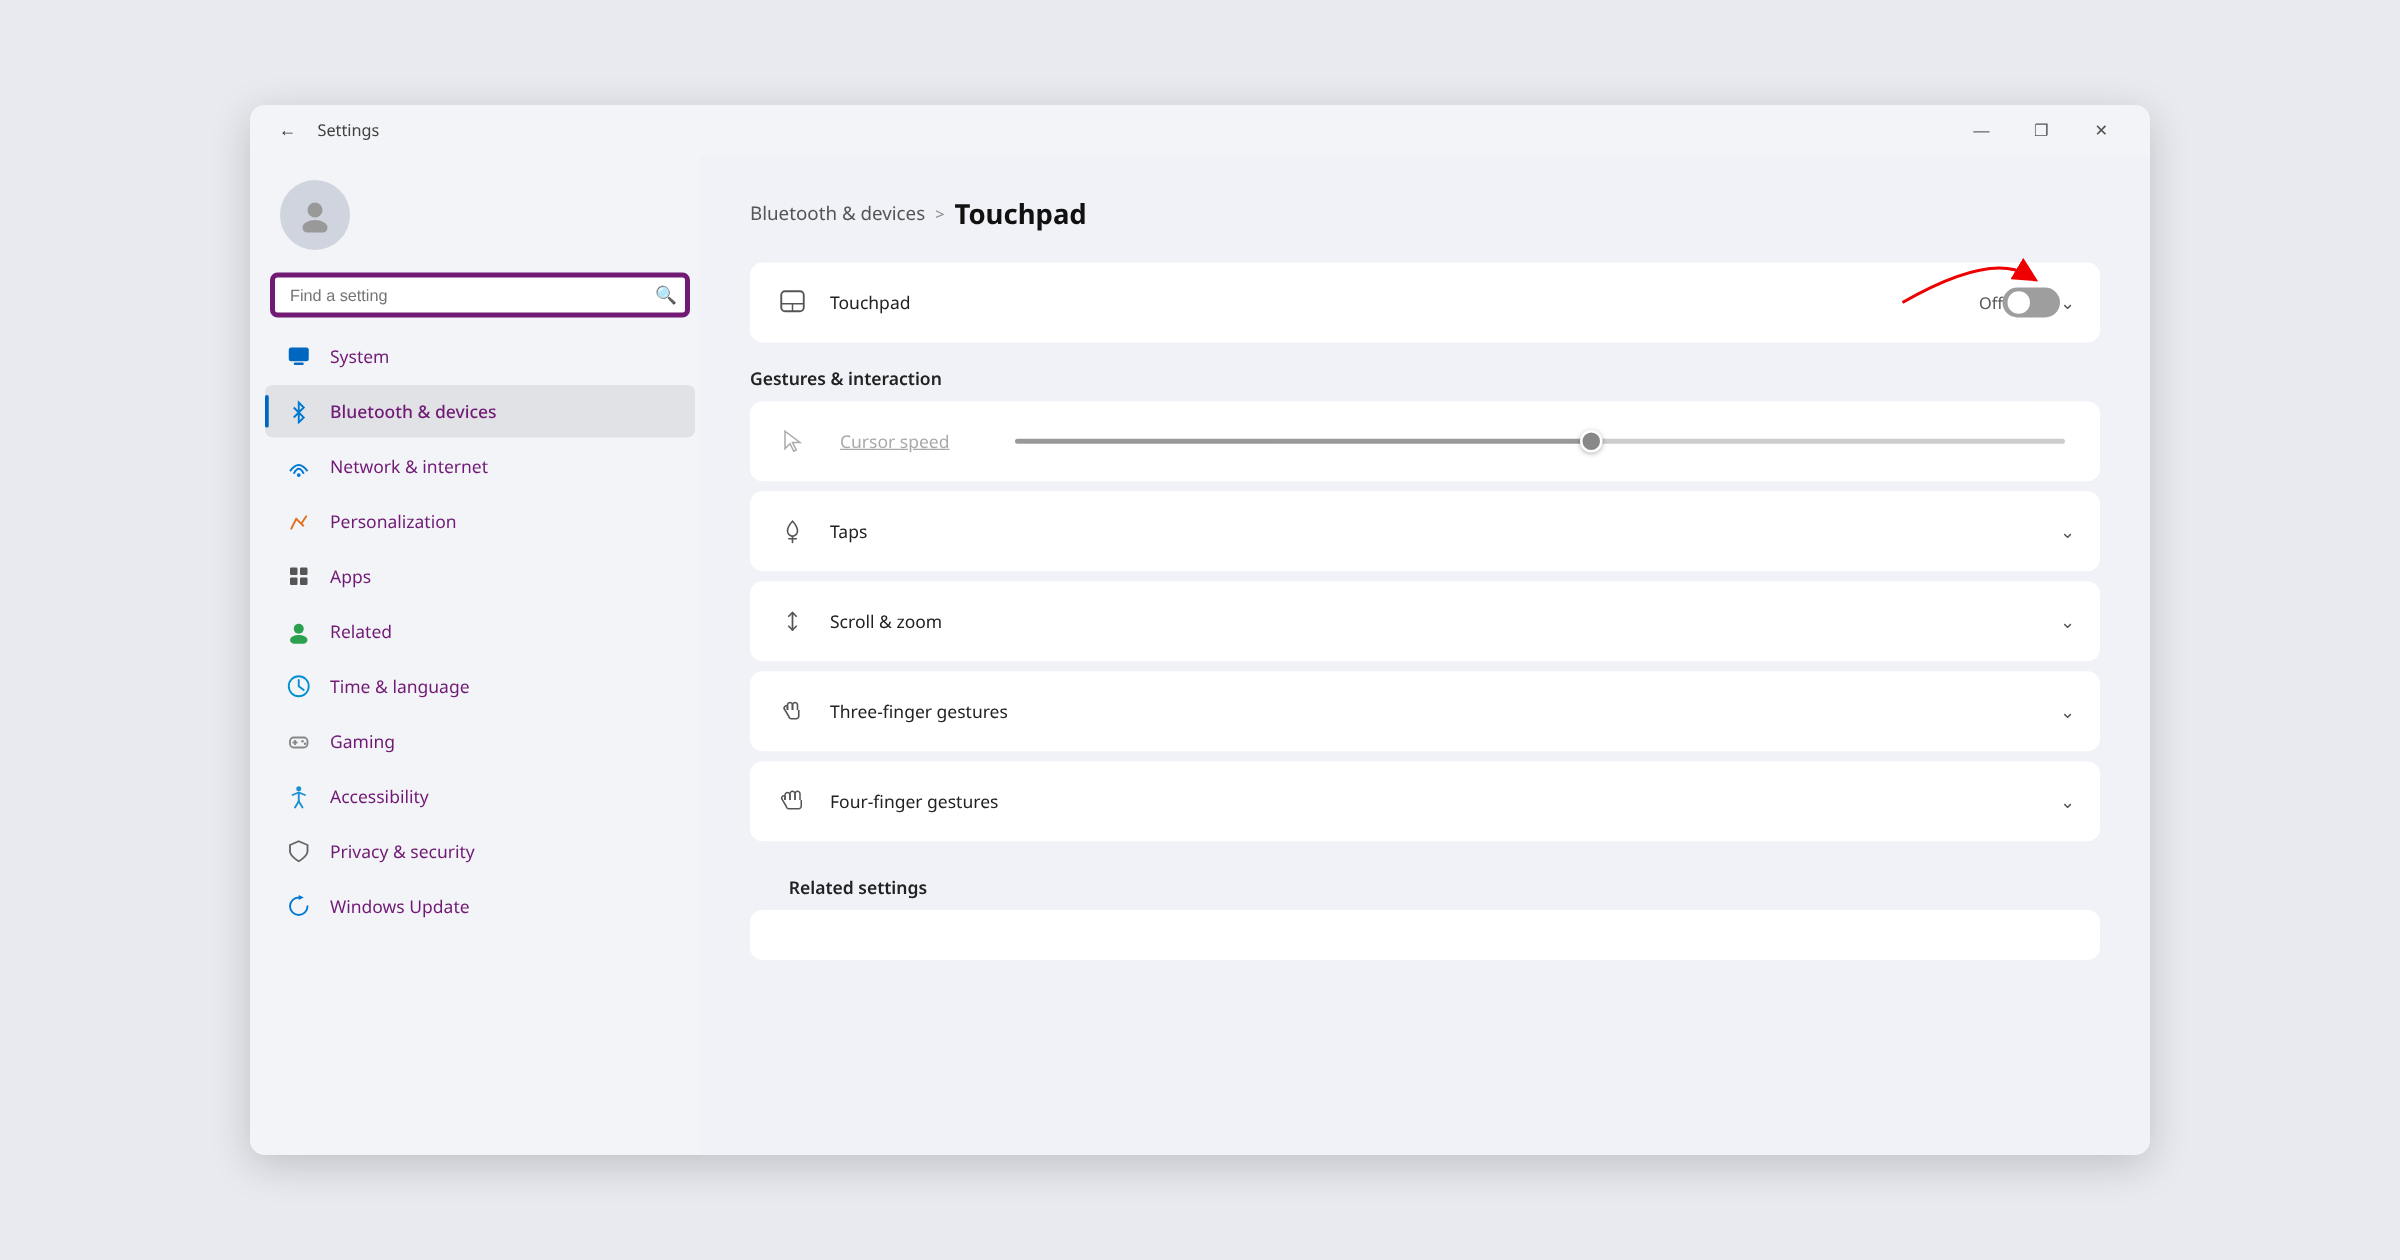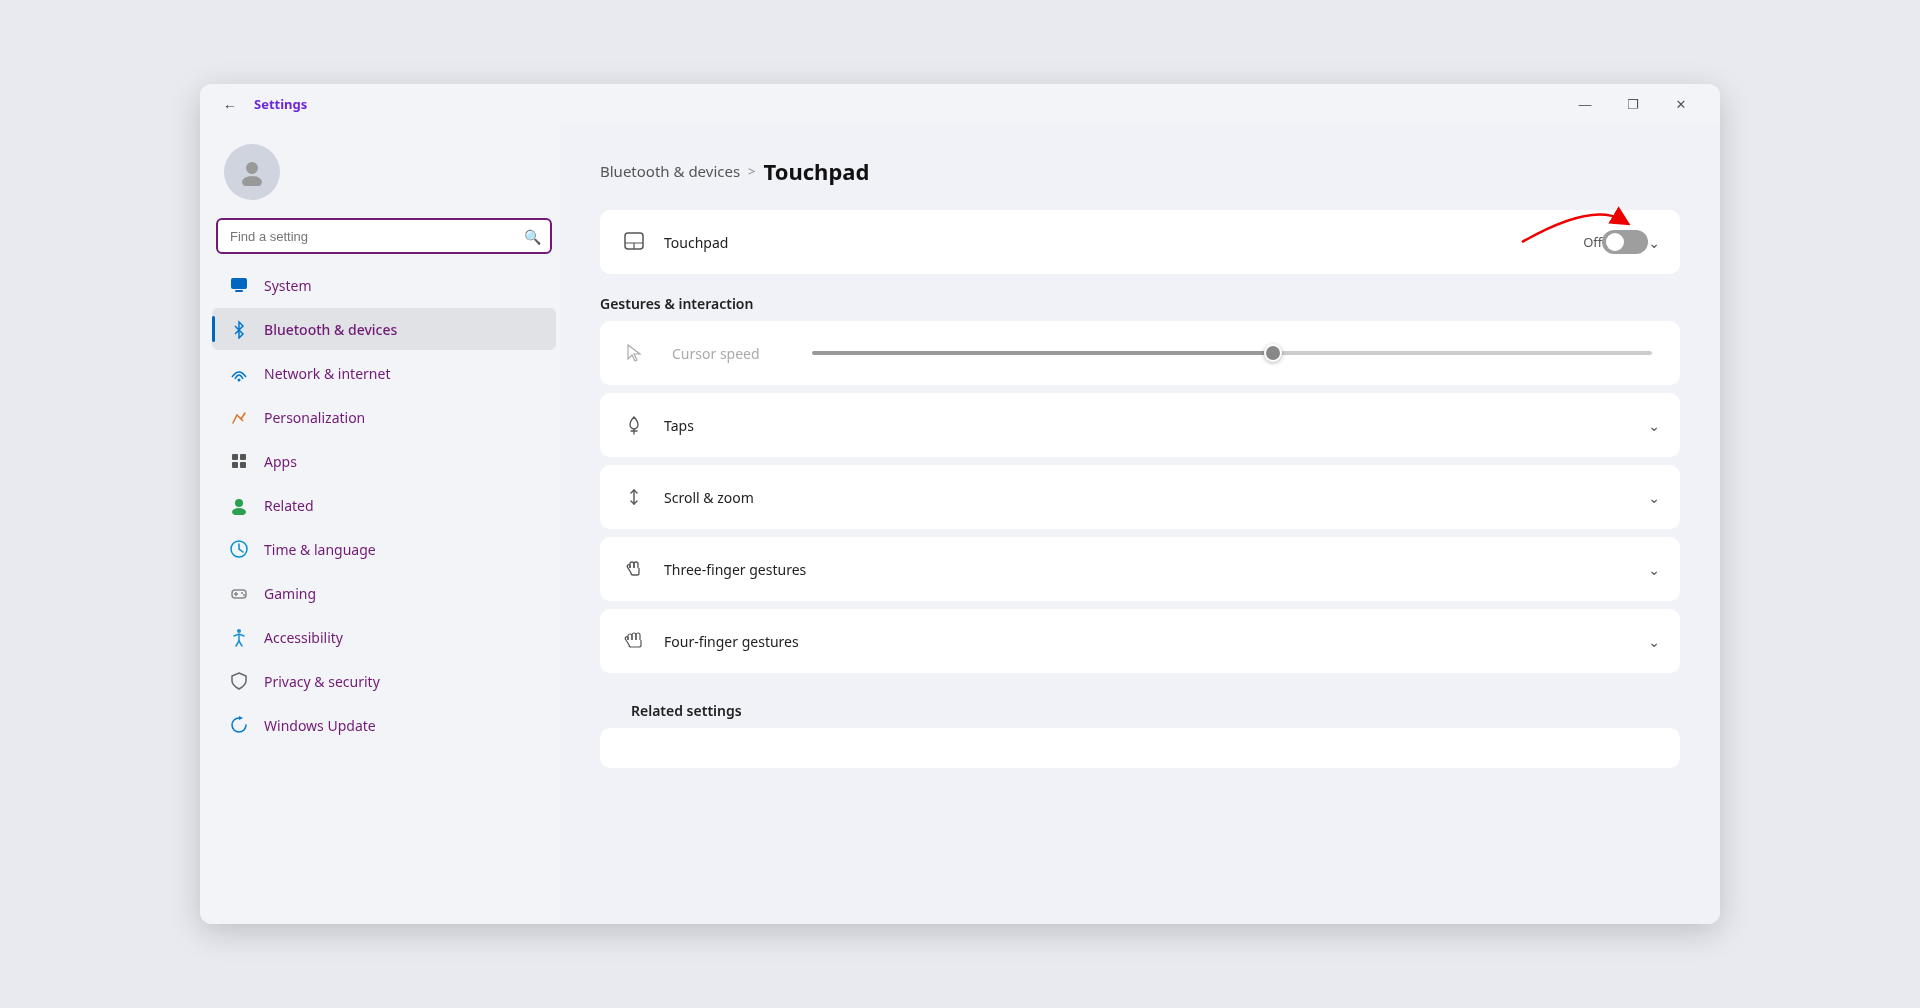--- a/index.html
+++ b/index.html
@@ -42,22 +42,22 @@
       border-radius: 50%;
       border: none;
       background: transparent;
       cursor: pointer;
       display: flex; align-items: center; justify-content: center;
       font-size: 14px;
       color: #333;
     }
     .titlebar-title {
       font-size: 13px;
-      color: #6d28d9;
-      font-weight: 700;
+      color: #404040;
+      font-weight: 400;
     }
     .titlebar-controls {
       display: flex;
       gap: 2px;
     }
     .ctrl-btn {
       width: 46px; height: 32px;
       border: none;
       background: transparent;
       cursor: pointer;
@@ -96,21 +96,21 @@
       color: #777;
     }
     .search-box {
       margin: 0 8px 8px 8px;
       position: relative;
     }
     .search-input {
       width: 100%;
       height: 36px;
       border-radius: 6px;
-      border: 2px solid #701a75;
+      border: 4px solid #701a75;
       background: white;
       padding: 0 36px 0 12px;
       font-size: 13px;
       color: #888;
       outline: none;
     }
     .search-icon-wrap {
       position: absolute;
       right: 10px; top: 50%;
       transform: translateY(-50%);
@@ -478,21 +478,21 @@
       <div class="section-title">Gestures &amp; interaction</div>
 
       <div class="card">
         <div class="card-row">
           <div class="card-icon">
             <svg width="22" height="22" viewBox="0 0 22 22" fill="none">
               <path d="M5 3 L5 17 L9 13 L12 19 L14 18 L11 12 L17 12 Z" stroke="#aaa" stroke-width="1.2" fill="none"></path>
             </svg>
           </div>
           <div class="slider-wrap">
-            <span class="card-label placeholder" style="flex:0;margin-right:20px;min-width:120px;">Cursor speed</span>
+            <span class="card-label placeholder" style="flex:0;margin-right:20px;min-width:120px;text-decoration:underline;">Cursor speed</span>
             <input type="range" class="slider" value="55" min="0" max="100" style="">
           </div>
         </div>
       </div>
 
       <div style="height:4px"></div>
 
       <div class="card">
         <div class="card-row">
           <div class="card-icon">

